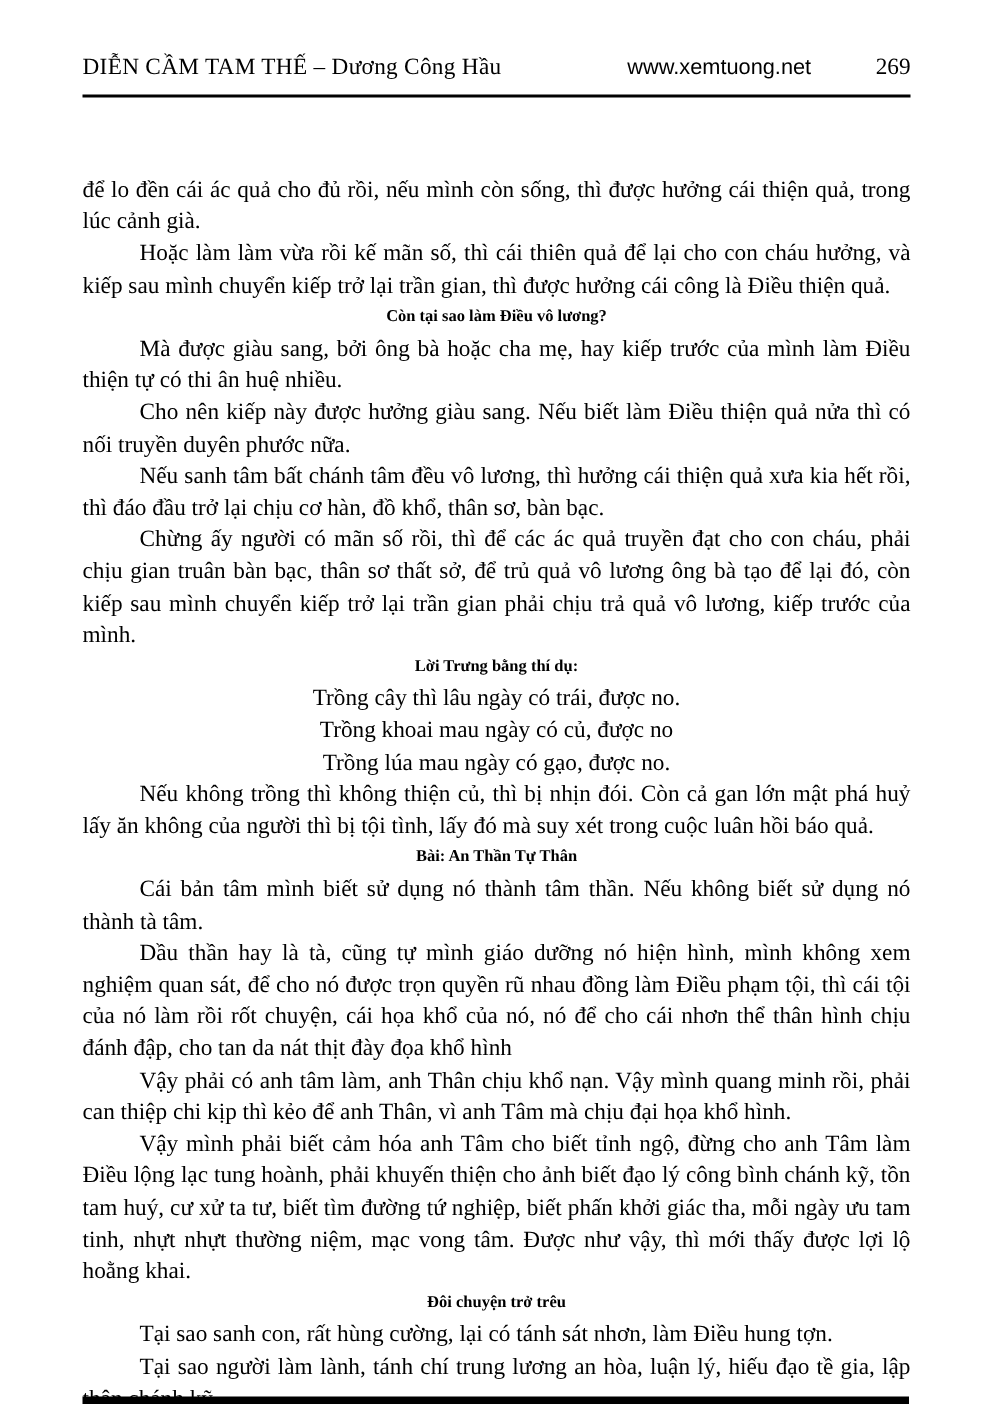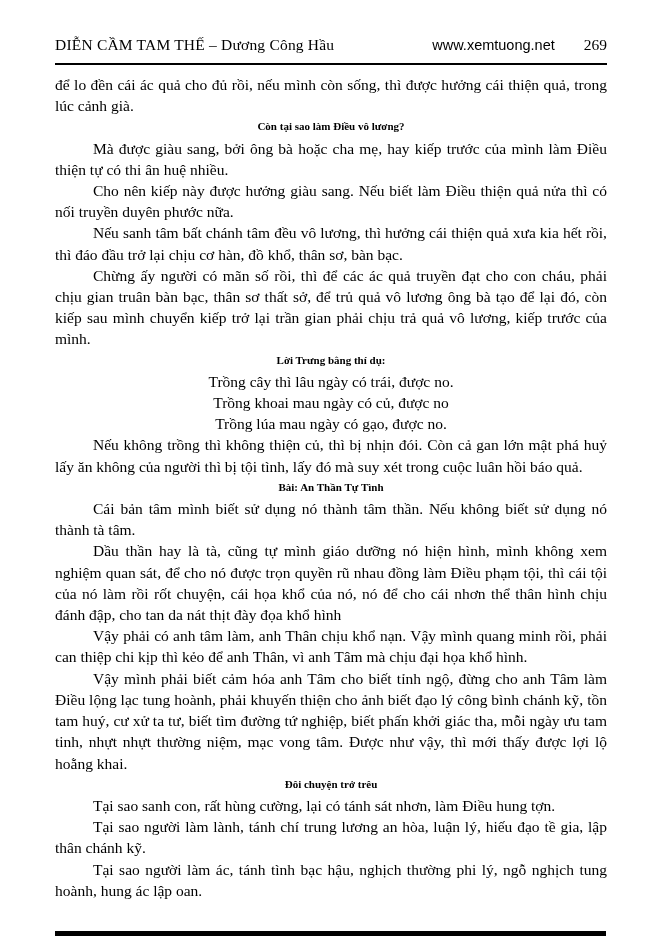--- a/index.html
+++ b/index.html
@@ -27,21 +27,21 @@
     font-size: 15.5px;
     white-space: nowrap;
   }
   .header-title {
     font-family: "Liberation Serif", serif;
     letter-spacing: 0.2px;
   }
   .header-right {
     display: flex;
     align-items: baseline;
-    gap: 29px;
+    gap: 43px;
   }
   .header-site {
     font-family: "Liberation Sans", sans-serif;
     font-size: 14.5px;
   }
   .header-page {
     font-family: Liberation Serif, serif;
   }
   .header-rule {
     position: absolute;
@@ -62,20 +62,21 @@
   }
   .content p {
     margin: 0;
     padding: 0;
   }
   p.para {
     text-indent: 38px;
   }
   p.para-noindent {
     text-indent: 0;
+    margin-top: 42px;
   }
   p.heading {
     text-align: center;
     text-indent: 0;
     font-weight: bold;
     font-size: 11px;
   }
   p.center-line {
     text-align: center;
     text-indent: 0;
@@ -99,31 +100,32 @@
     <span class="header-right">
       <span class="header-site">www.xemtuong.net</span>
       <span class="header-page">269</span>
     </span>
   </div>
 
   <div class="header-rule"></div>
 
   <div class="content" id="content">
       <p class="para-noindent">để lo đền cái ác quả cho đủ rồi, nếu mình còn sống, thì được hưởng cái thiện quả, trong lúc cảnh già.</p>
+      <p class="para">Hoặc làm làm vừa rồi kế mãn số, thì cái thiên quả để lại cho con cháu hưởng, và kiếp sau mình chuyển kiếp trở lại trần gian, thì được hưởng cái công là Điều thiện quả.</p>
       <p class="heading">Còn tại sao làm Điều vô lương?</p>
       <p class="para">Mà được giàu sang, bởi ông bà hoặc cha mẹ, hay kiếp trước của mình làm Điều thiện tự có thi ân huệ nhiều.</p>
       <p class="para">Cho nên kiếp này được hưởng giàu sang. Nếu biết làm Điều thiện quả nửa thì có nối truyền duyên phước nữa.</p>
       <p class="para">Nếu sanh tâm bất chánh tâm đều vô lương, thì hưởng cái thiện quả xưa kia hết rồi, thì đáo đầu trở lại chịu cơ hàn, đồ khổ, thân sơ, bàn bạc.</p>
       <p class="para">Chừng ấy người có mãn số rồi, thì để các ác quả truyền đạt cho con cháu, phải chịu gian truân bàn bạc, thân sơ thất sở, để trủ quả vô lương ông bà tạo để lại đó, còn kiếp sau mình chuyển kiếp trở lại trần gian phải chịu trả quả vô lương, kiếp trước của mình.</p>
       <p class="heading">Lời Trưng bằng thí dụ:</p>
       <p class="center-line">Trồng cây thì lâu ngày có trái, được no.</p>
       <p class="center-line">Trồng khoai mau ngày có củ, được no</p>
       <p class="center-line">Trồng lúa mau ngày có gạo, được no.</p>
       <p class="para">Nếu không trồng thì không thiện củ, thì bị nhịn đói. Còn cả gan lớn mật phá huỷ lấy ăn không của người thì bị tội tình, lấy đó mà suy xét trong cuộc luân hồi báo quả.</p>
-      <p class="heading">Bài: An Thần Tự Tình</p>
+      <p class="heading">Bài: An Thần Tự Thân</p>
       <p class="para">Cái bản tâm mình biết sử dụng nó thành tâm thần. Nếu không biết sử dụng nó thành tà tâm.</p>
       <p class="para">Dầu thần hay là tà, cũng tự mình giáo dưỡng nó hiện hình, mình không xem nghiệm quan sát, để cho nó được trọn quyền rũ nhau đồng làm Điều phạm tội, thì cái tội của nó làm rồi rốt chuyện, cái họa khổ của nó, nó để cho cái nhơn thể thân hình chịu đánh đập, cho tan da nát thịt đày đọa khổ hình</p>
       <p class="para">Vậy phải có anh tâm làm, anh Thân chịu khổ nạn. Vậy mình quang minh rồi, phải can thiệp chi kịp thì kẻo để anh Thân, vì anh Tâm mà chịu đại họa khổ hình.</p>
       <p class="para">Vậy mình phải biết cảm hóa anh Tâm cho biết tỉnh ngộ, đừng cho anh Tâm làm Điều lộng lạc tung hoành, phải khuyến thiện cho ảnh biết đạo lý công bình chánh kỹ, tồn tam huý, cư xử ta tư, biết tìm đường tứ nghiệp, biết phấn khởi giác tha, mỗi ngày ưu tam tinh, nhựt nhựt thường niệm, mạc vong tâm. Được như vậy, thì mới thấy được lợi lộ hoằng khai.</p>
       <p class="heading">Đôi chuyện trở trêu</p>
       <p class="para">Tại sao sanh con, rất hùng cường, lại có tánh sát nhơn, làm Điều hung tợn.</p>
       <p class="para">Tại sao người làm lành, tánh chí trung lương an hòa, luận lý, hiếu đạo tề gia, lập thân chánh kỹ.</p>
       <p class="para">Tại sao người làm ác, tánh tình bạc hậu, nghịch thường phi lý, ngỗ nghịch tung hoành, hung ác lập oan.</p>
     </div>
 

